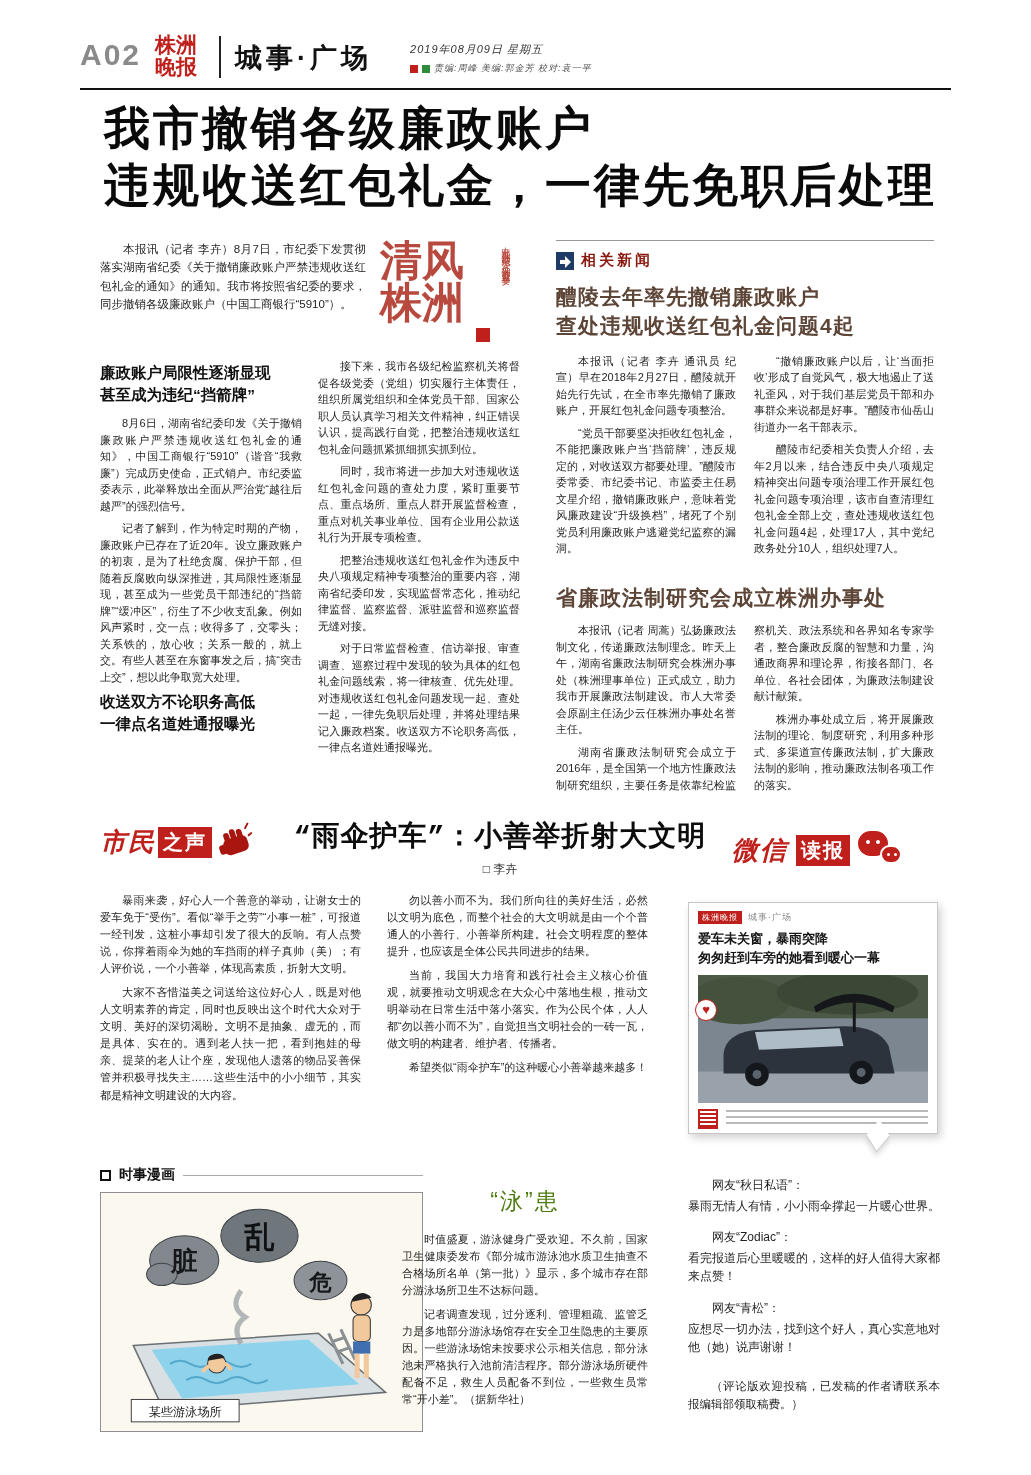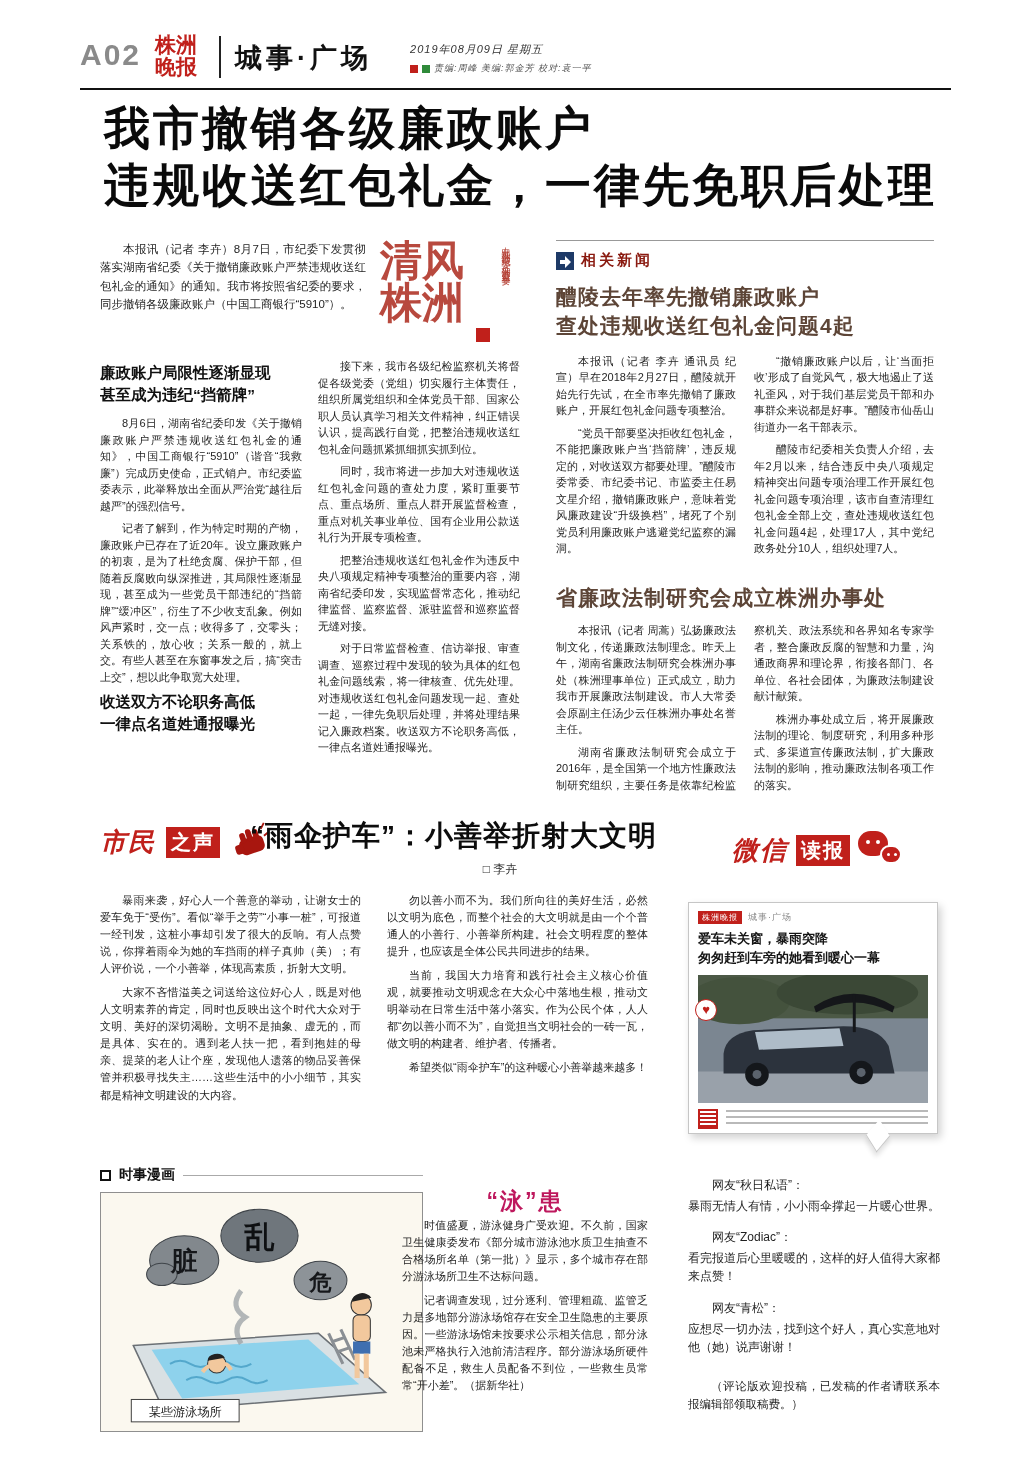--- a/index.html
+++ b/index.html
@@ -45,25 +45,25 @@
   .badge-icon { width: 18px; height: 18px; flex: none; }
   .badge-text { font-size: 15px; font-weight: 800; color: #8a1a10; letter-spacing: 3px; }
   .related-headline { font-size: 21px; font-weight: 800; color: #5d4537; line-height: 1.4; margin-bottom: 12px; letter-spacing: 1px; }
   .two-col { column-count: 2; column-gap: 18px; font-size: 11px; line-height: 1.5; text-align: justify; }
   .two-col p { text-indent: 2em; margin-bottom: 6px; }
   .sub-article { margin-top: 20px; }
   .sub-article .related-headline { margin-bottom: 10px; }
 
   
   .citizen-band { position: absolute; top: 815px; left: 100px; width: 838px; height: 76px; }
-  .citizen-badge { position: absolute; left: 0; top: 8px; display: flex; align-items: center; gap: 10px; }
+  .citizen-badge { position: absolute; left: 0; top: 8px; display: flex; align-items: center; gap: 2px; }
   .badge-word-a { font-size: 26px; font-weight: 900; font-style: italic; color: #c0201b; letter-spacing: 2px; }
   .badge-word-b { font-size: 20px; font-weight: 900; color: #fff; background: #c0201b; padding: 2px 5px; letter-spacing: 2px; }
   .fist { width: 38px; height: 38px; transform: rotate(-18deg); margin-left: 2px; }
-  .citizen-headline { position: absolute; left: 150px; width: 500px; top: 2px; font-size: 28px; font-weight: 900; color: #0c0c0c; letter-spacing: 1px; }
+  .citizen-headline { position: absolute; left: 150px; width: 500px; top: 2px; text-align: center; font-size: 28px; font-weight: 900; color: #0c0c0c; letter-spacing: 1px; font-family: Liberation Mono, monospace; }
   .citizen-author { position: absolute; left: 150px; width: 500px; top: 46px; text-align: center; font-size: 12px; color: #333; }
   .wechat-badge { position: absolute; left: 632px; top: 16px; display: flex; align-items: center; gap: 8px; }
   .wx-icon { position: relative; width: 48px; height: 38px; flex: none; }
   .wx-b1 { position: absolute; left: 0; top: 0; width: 30px; height: 25px; background: #c0201b; border-radius: 13px; }
   .wx-b1::before { content: ""; position: absolute; left: 8px; top: 9px; width: 4px; height: 4px; border-radius: 50%; background: #fff; box-shadow: 10px 0 0 #fff; }
   .wx-b2 { position: absolute; left: 22px; top: 14px; width: 22px; height: 19px; background: #c0201b; border-radius: 10px; border: 2px solid #fff; }
   .wx-b2::before { content: ""; position: absolute; left: 5px; top: 6px; width: 3px; height: 3px; border-radius: 50%; background: #fff; box-shadow: 7px 0 0 #fff; }
 
   
   .citizen-body { position: absolute; top: 892px; left: 100px; width: 548px; height: 266px; overflow: hidden; column-count: 2; column-gap: 26px; font-size: 11px; line-height: 1.55; text-align: justify; }
@@ -86,21 +86,21 @@
   
   .cartoon-zone { position: absolute; top: 1166px; left: 100px; width: 323px; }
   .cartoon-header { display: flex; align-items: center; gap: 8px; font-size: 14px; font-weight: 800; color: #111; }
   .sq-icon { width: 11px; height: 11px; border: 2px solid #111; flex: none; }
   .cartoon-hr { flex: 1; border-top: 1px solid #aaa; }
   .cartoon-box { margin-top: 8px; border: 1px solid #8f8f8f; height: 240px; background: #fbf8ef; }
   .cartoon-box svg { display: block; width: 100%; height: 100%; font-family: inherit; }
 
   
   .yong-zone { position: absolute; top: 1186px; left: 402px; width: 246px; }
-  .yong-title { text-align: center; font-size: 23px; font-weight: 700; color: #be185d; letter-spacing: 2px; margin-bottom: 0; }
+  .yong-title { text-align: center; font-size: 23px; font-weight: 400; color: #4d7c0f; letter-spacing: 2px; margin-bottom: 14px; }
   .yong-zone p { font-size: 11px; line-height: 1.55; text-align: justify; text-indent: 2em; margin-bottom: 7px; }
 
   
   .comments-zone { position: absolute; top: 1176px; left: 688px; width: 252px; font-size: 12px; line-height: 1.55; color: #1f1f1f; }
   .comment { margin-bottom: 13px; }
   .comment-name { padding-left: 2em; margin-bottom: 2px; }
   .comment-text { text-align: justify; }
   .comments-note { margin-top: 20px; font-size: 11.5px; line-height: 1.6; text-align: justify; text-indent: 2em; color: #222; }
 </style>
 </head>

